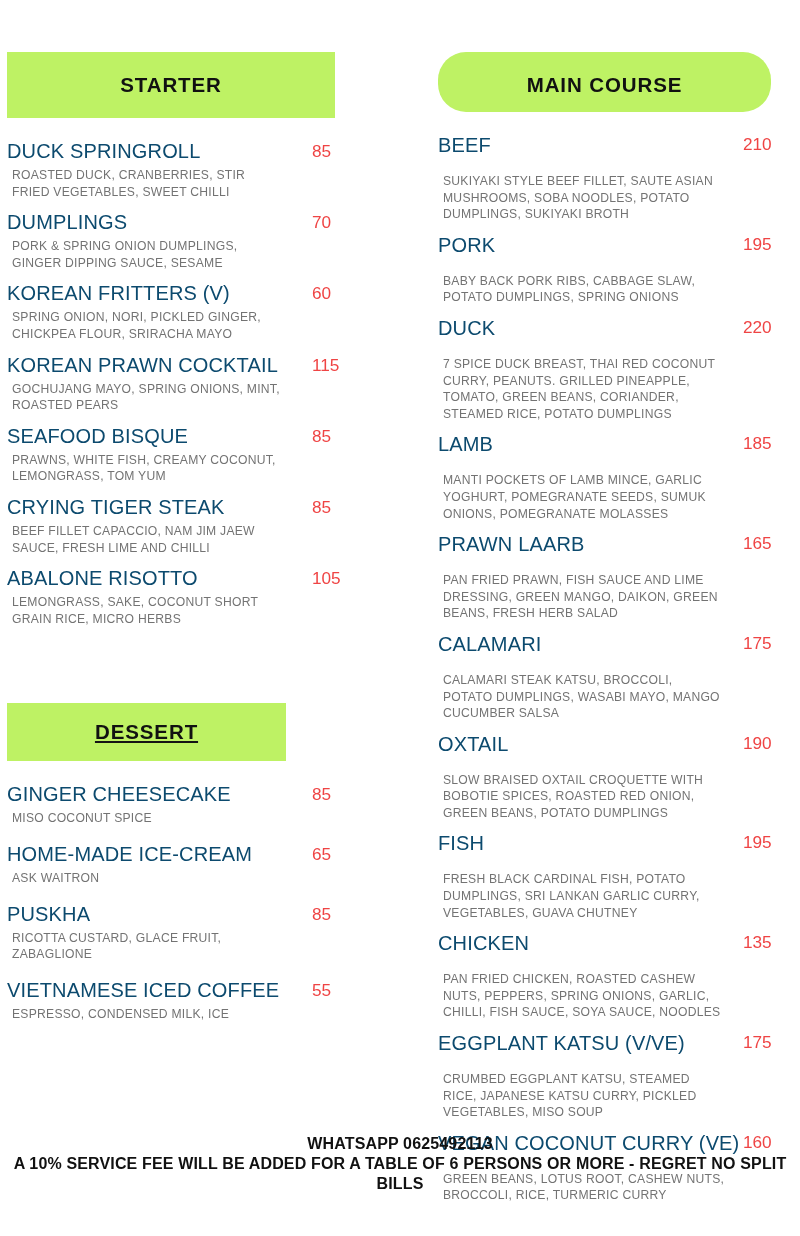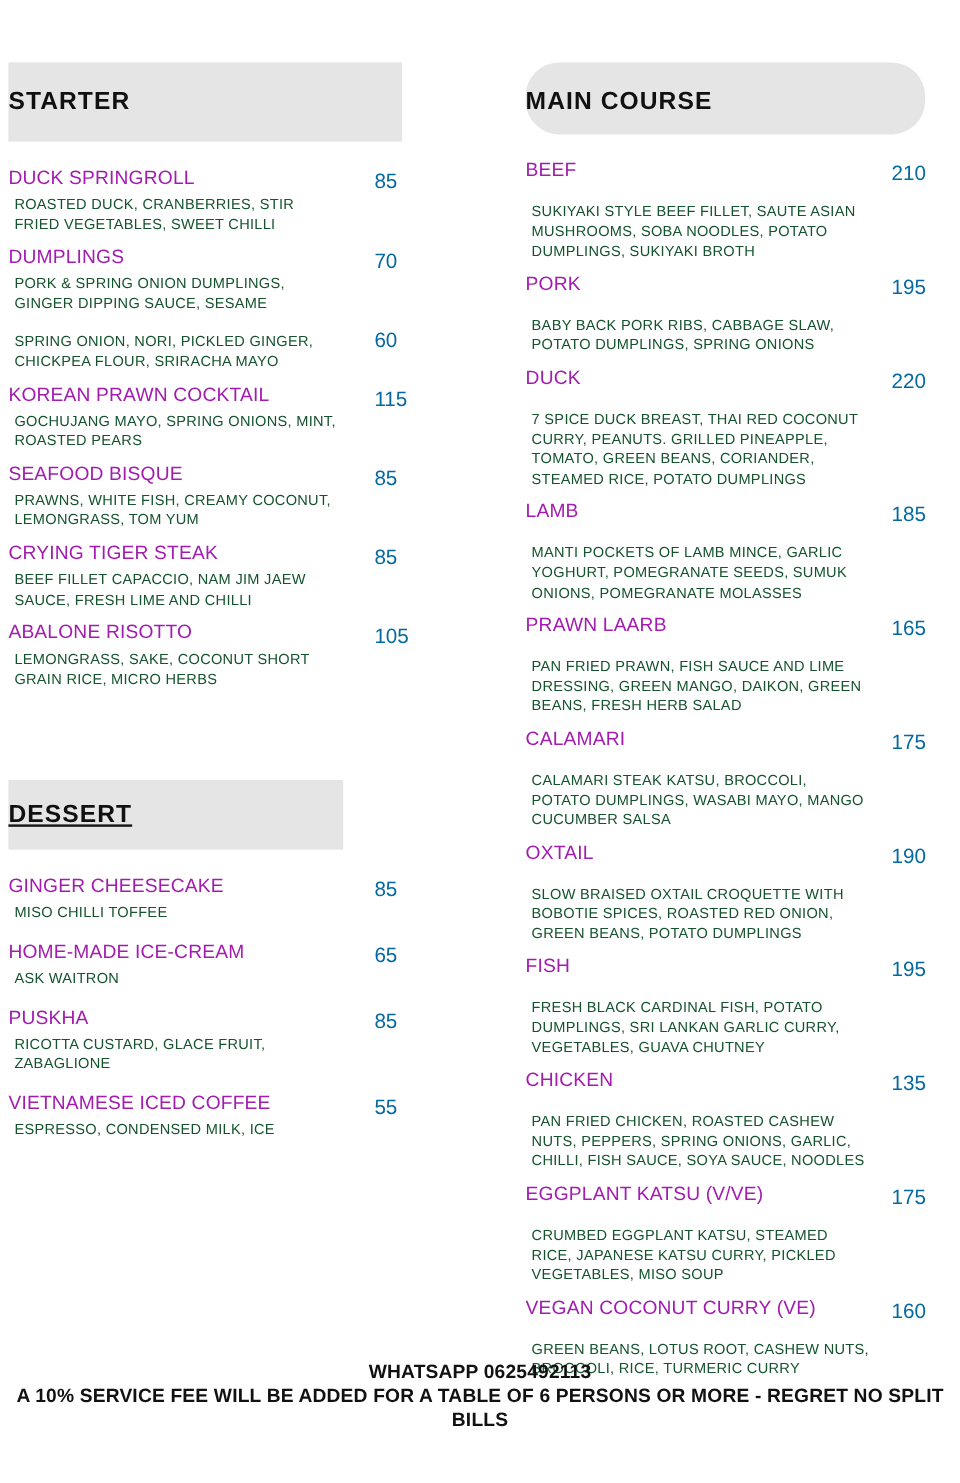--- a/index.html
+++ b/index.html
@@ -32,21 +32,22 @@
     padding-left: 7px;
     padding-right: 78px;
   }
   .col-right {
     width: 380px;
     box-sizing: border-box;
     padding-left: 18px;
     padding-right: 35px;
   }
   .section-header {
-    background: #e5e5e5;
+    background: #bef264;
+    text-align: center;
     box-sizing: border-box;
   }
   .section-header .section-title {
     font-size: 20.5px;
     font-weight: bold;
     letter-spacing: 0.9px;
     color: #111111;
     display: block;
   }
   .header-starter {
@@ -73,47 +74,47 @@
   .item {
     position: relative;
     margin-bottom: 11px;
   }
   .item-head {
     display: flex;
     align-items: baseline;
     justify-content: space-between;
   }
   .item-name {
-    font-size: 16px;
+    font-size: 20px;
     letter-spacing: 0.15px;
-    color: #a21caf;
+    color: #0c4a6e;
     white-space: nowrap;
     font-weight: normal;
   }
   .item-price {
     font-size: 17.2px;
-    color: #0369a1;
+    color: #ef4444;
     white-space: nowrap;
     font-weight: normal;
   }
   .col-left .item-price {
     position: absolute;
     left: 305px;
     top: 1px;
   }
   .col-right .item-price {
     position: absolute;
     left: 305px;
     top: 0;
   }
   .item-desc {
     font-size: 12.15px;
     line-height: 16.6px;
     letter-spacing: 0.25px;
-    color: #14532d;
+    color: #737373;
     margin-top: 4px;
     padding-left: 5px;
     max-width: 290px;
   }
   .col-left .item-desc { max-width: 272px; }
   .col-right .item-desc { max-width: 282px; margin-top: 16px; }
 
   .dessert-block {
     margin-top: 76px;
   }
@@ -158,20 +159,21 @@
           </div>
           <div class="item">
             <div class="item-head">
               <span class="item-name">DUMPLINGS</span>
               <span class="item-price">70</span>
             </div>
             <div class="item-desc">PORK &amp; SPRING ONION DUMPLINGS, GINGER DIPPING SAUCE, SESAME</div>
           </div>
           <div class="item">
             <div class="item-head">
+              <span class="item-name">KOREAN FRITTERS (V)</span>
               <span class="item-price">60</span>
             </div>
             <div class="item-desc">SPRING ONION, NORI, PICKLED GINGER, CHICKPEA FLOUR, SRIRACHA MAYO</div>
           </div>
           <div class="item">
             <div class="item-head">
               <span class="item-name">KOREAN PRAWN COCKTAIL</span>
               <span class="item-price">115</span>
             </div>
             <div class="item-desc">GOCHUJANG MAYO, SPRING ONIONS, MINT, ROASTED PEARS</div>
@@ -202,21 +204,21 @@
       <div class="dessert-block">
         <div class="section-header header-dessert">
           <span class="section-title">DESSERT</span>
         </div>
         <div class="items" id="dessert-items">
             <div class="item">
               <div class="item-head">
                 <span class="item-name">GINGER CHEESECAKE</span>
                 <span class="item-price">85</span>
               </div>
-              <div class="item-desc">MISO CHILLI TOFFEE</div>
+              <div class="item-desc">MISO COCONUT SPICE</div>
             </div>
             <div class="item">
               <div class="item-head">
                 <span class="item-name">HOME-MADE ICE-CREAM</span>
                 <span class="item-price">65</span>
               </div>
               <div class="item-desc">ASK WAITRON</div>
             </div>
             <div class="item">
               <div class="item-head">

